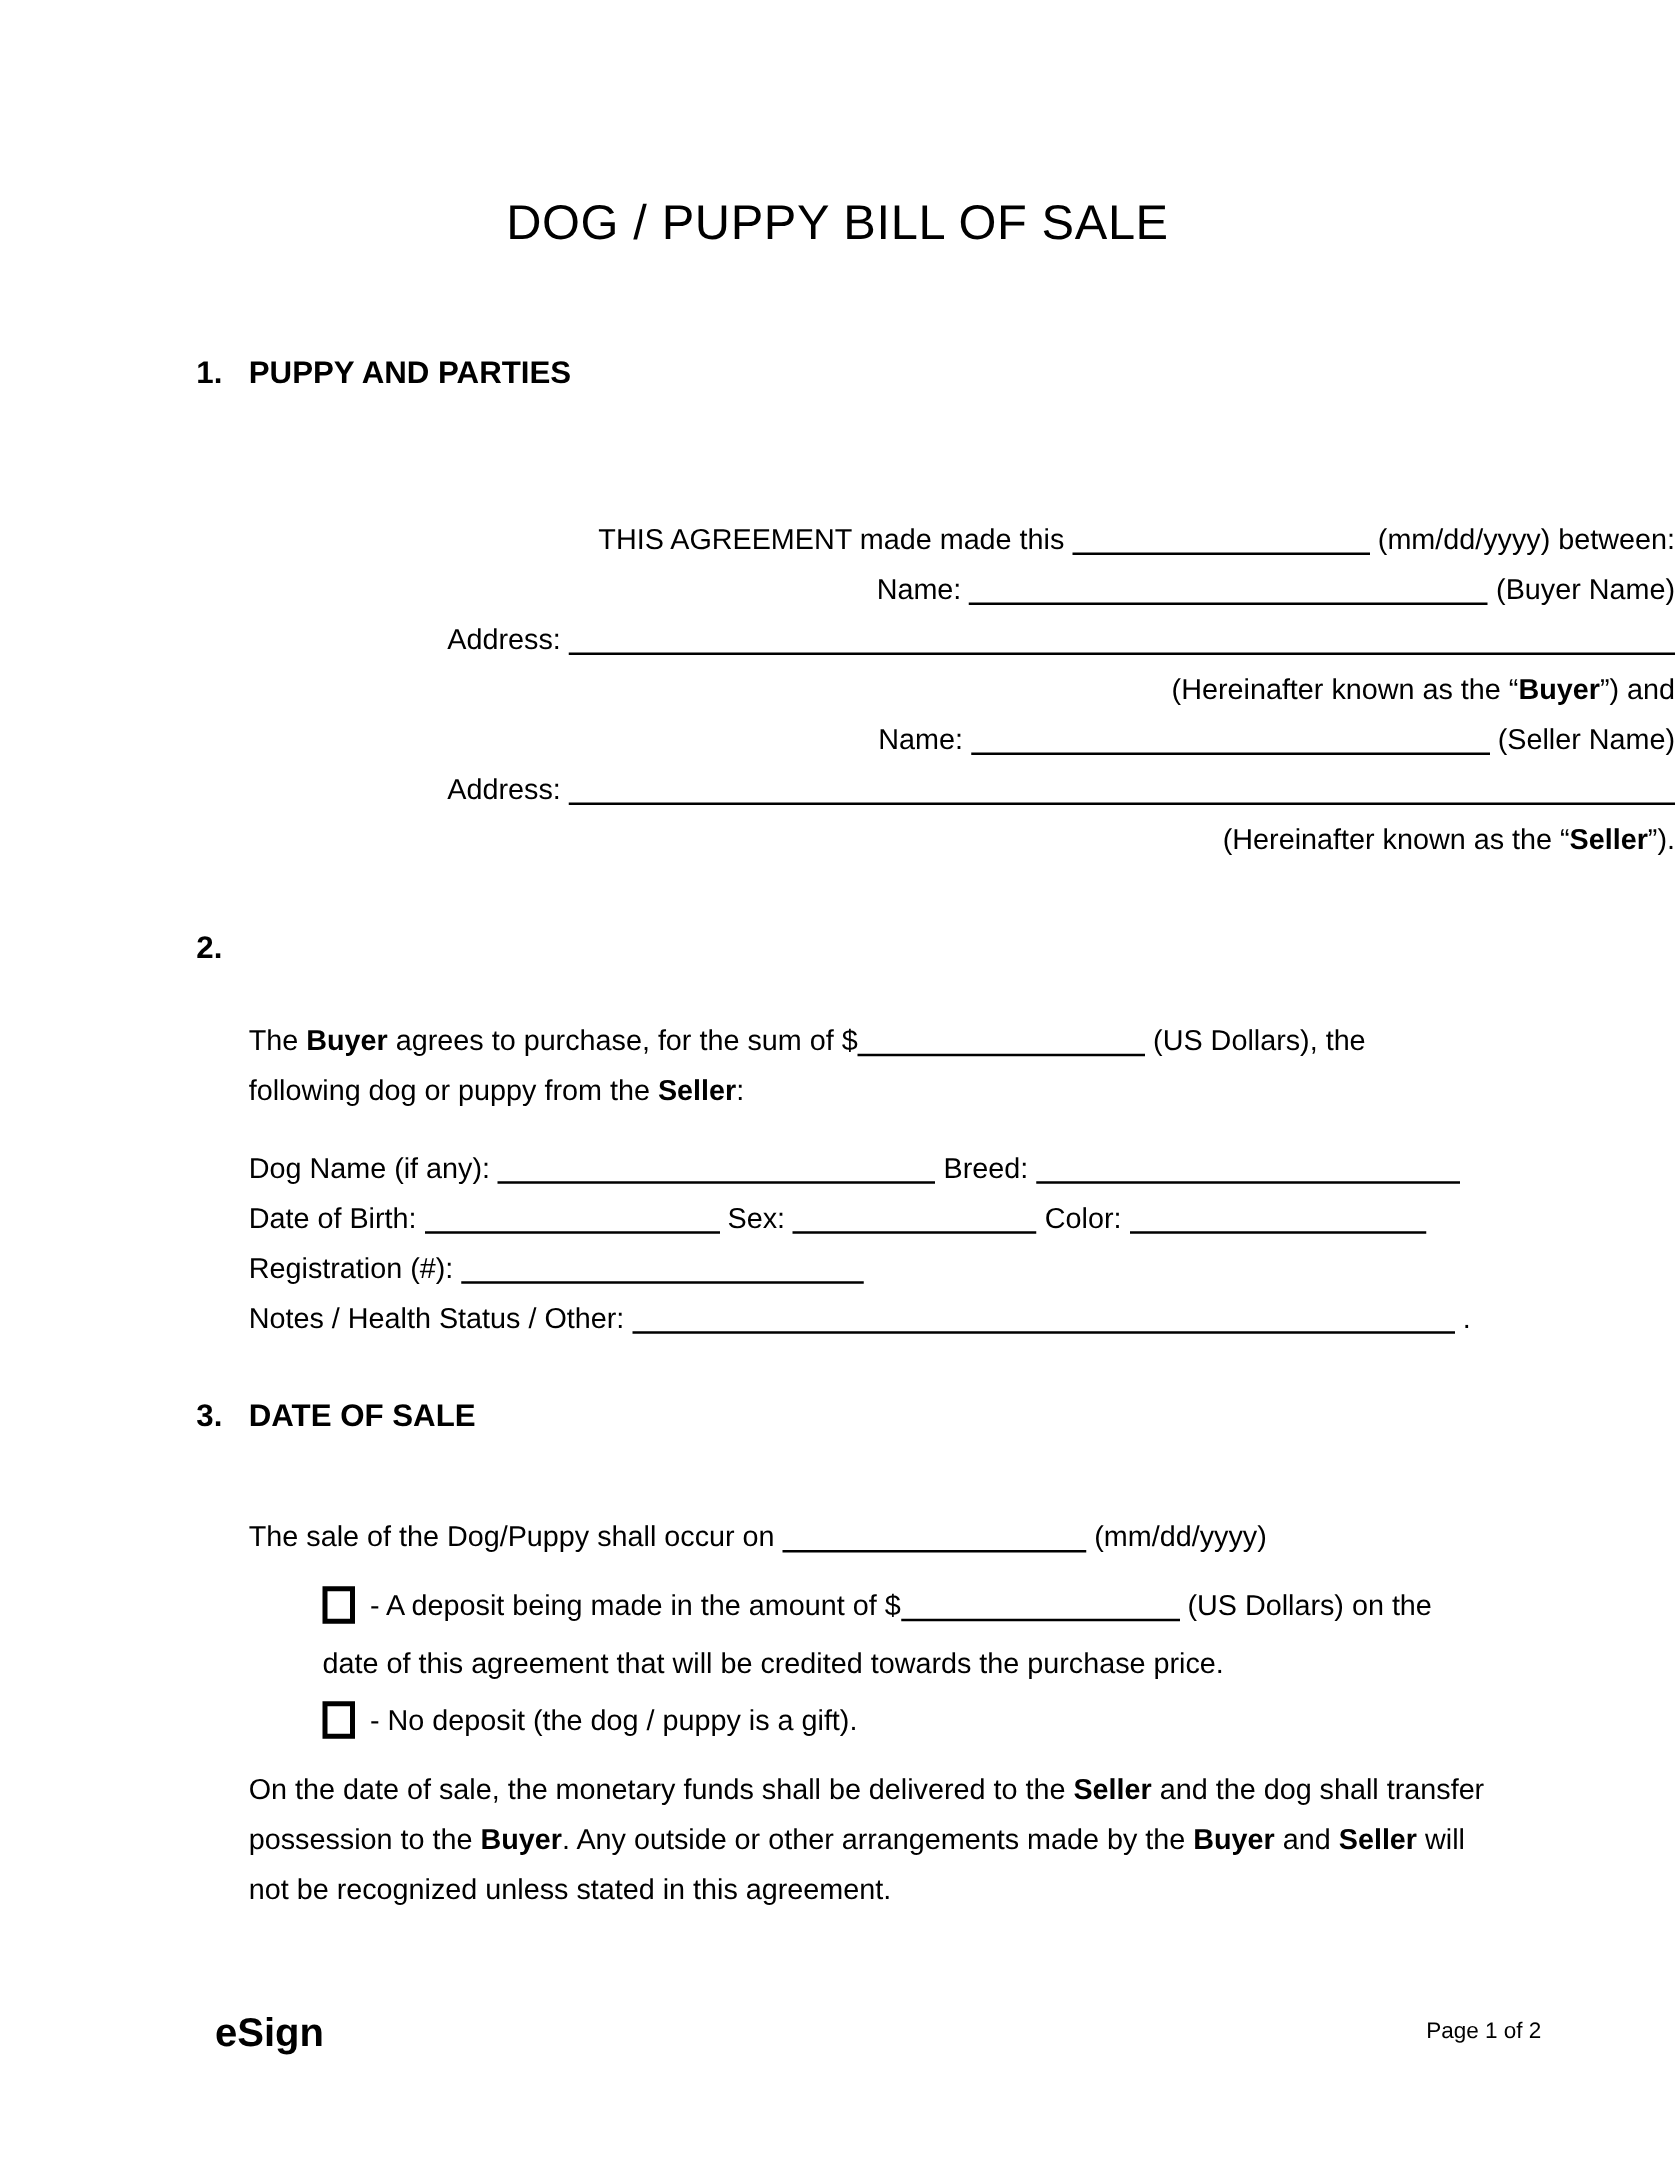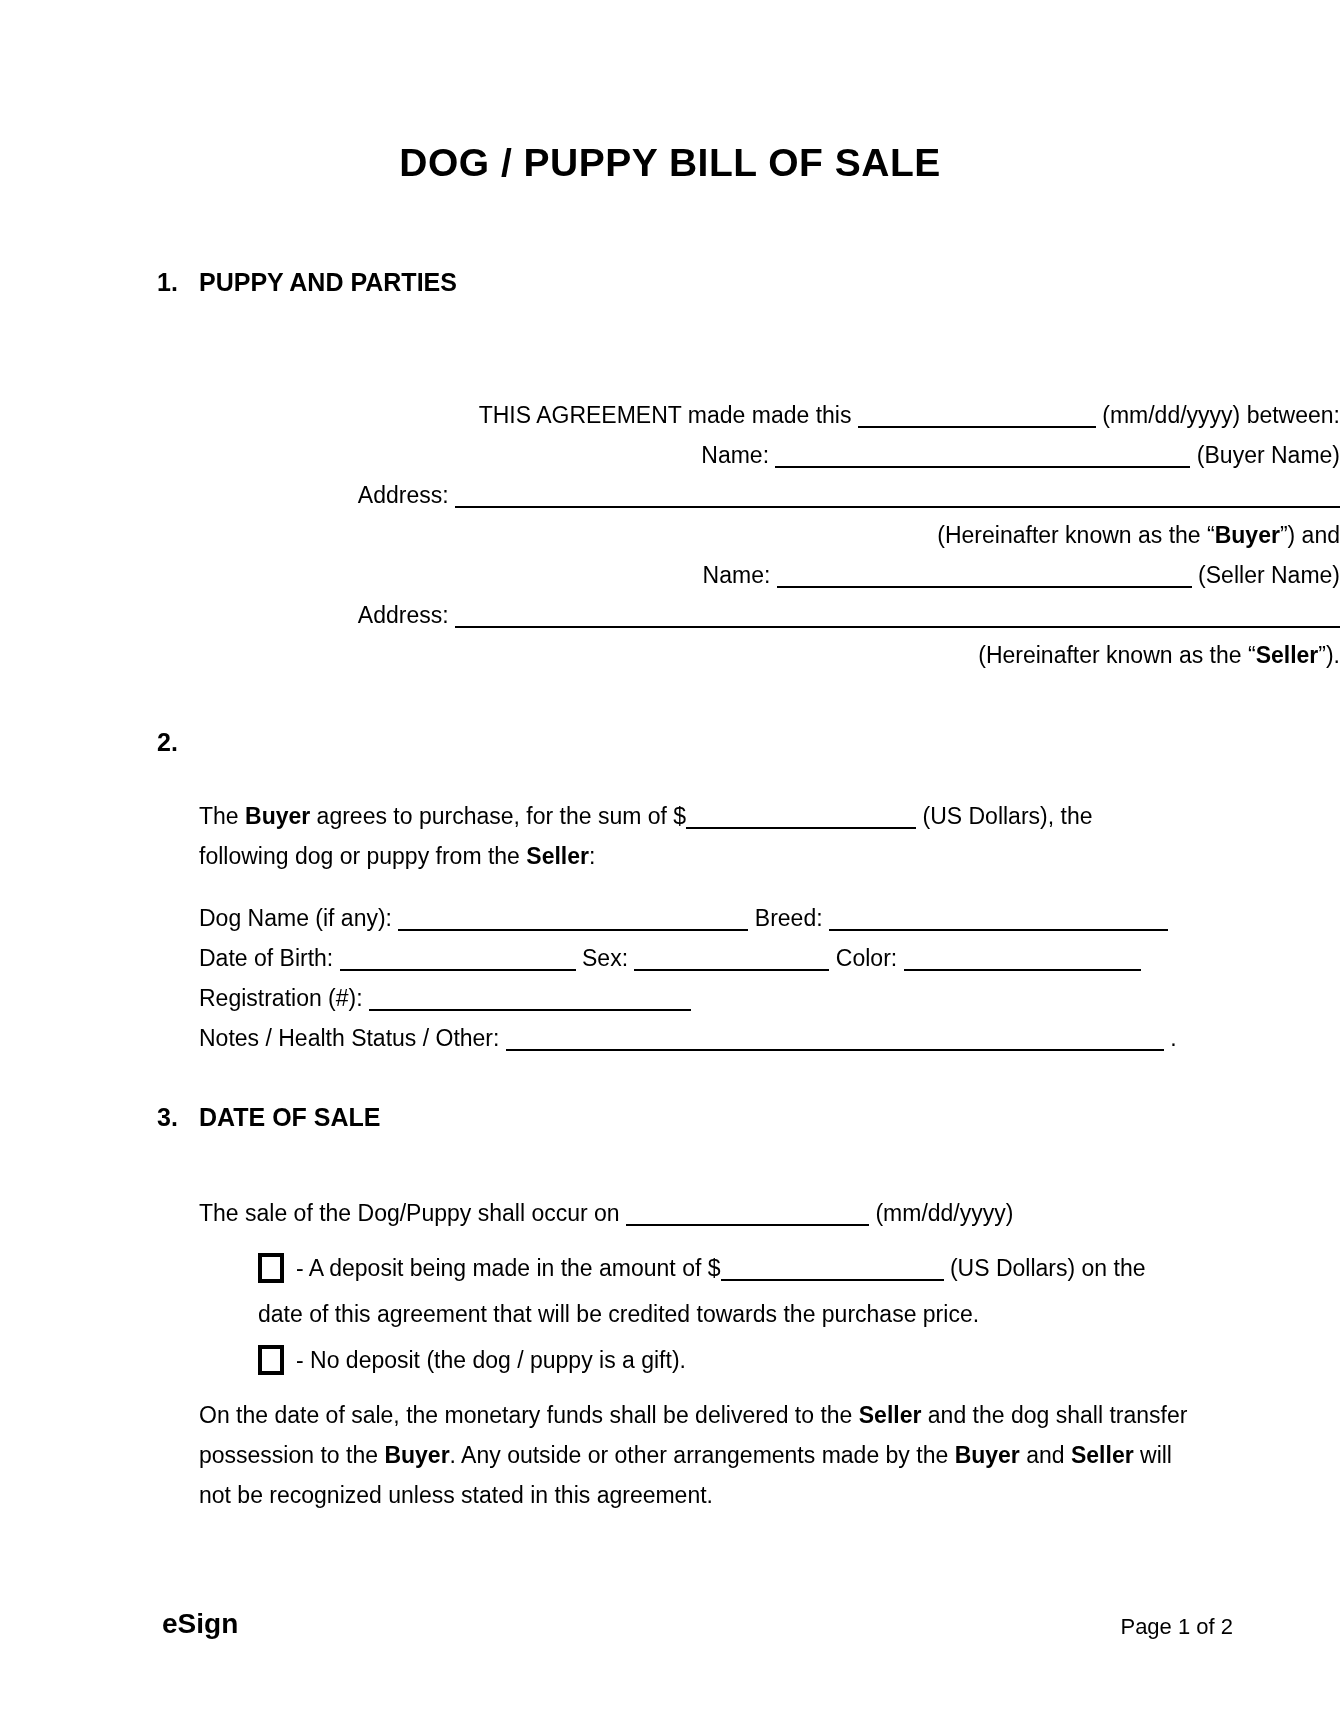--- a/index.html
+++ b/index.html
@@ -3,22 +3,22 @@
 <meta charset="utf-8">
 <style>
   html,body{margin:0;padding:0;background:#888;}
   .page{
     width:1340px;height:1736px;position:relative;margin:0 auto;
     background:#ffffff;color:#000;
     font-family:"Liberation Sans",sans-serif;font-size:23px;
     overflow:hidden;
   }
   .doc-title{
-    margin:0;padding-top:142px;text-align:center;
-    font-size:39px;font-weight:700;line-height:42px;letter-spacing:0.5px;
+    margin:16px;padding-top:142px;text-align:center;
+    font-size:39px;font-weight:400;line-height:42px;letter-spacing:0.5px;
   }
   .sec-head{display:flex;margin-left:157px;font-weight:700;font-size:25px;line-height:28px;}
   .sec-num{width:42px;flex:none;}
   .body{margin-left:199px;}
   .line{height:40px;line-height:40px;white-space:nowrap;}
   .gap-before{margin-top:22px;}
   .cb-line{height:46px;line-height:46px;padding-left:20px;}
   .indented{margin-left:39px;}
   .paragraph{max-width:993px;line-height:40px;white-space:normal;margin-top:12px;}
   .cb-block{margin-top:12px;}
@@ -28,22 +28,22 @@
     background:#fff;vertical-align:-7px;margin-right:12px;
   }
   .bold{font-weight:700;}
   
   [data-name="section-date-and-parties"]{margin-top:84px;}
   [data-name="section-date-and-parties"] .body{margin-top:99px;text-align:right;}
   [data-name="section-purchase-price"]{margin-top:53px;}
   [data-name="section-purchase-price"] .body{margin-top:40px;}
   [data-name="section-date-of-sale"]{margin-top:45px;}
   [data-name="section-date-of-sale"] .body{margin-top:62px;}
-  .footer-brand{position:absolute;left:162px;top:1608px;font-size:28px;font-weight:700;}
-  .footer-page{position:absolute;right:107px;top:1614px;font-size:22px;}
+  .footer-brand{position:absolute;left:172px;top:1608px;font-size:32px;font-weight:700;}
+  .footer-page{position:absolute;right:107px;top:1614px;font-size:18px;}
 </style>
 </head>
 <body>
 
 <div class="page" data-name="document-page">
   <h1 class="doc-title" data-name="document-title">DOG / PUPPY BILL OF SALE</h1>
 
   <div id="sections" data-name="sections-container">
       <div data-name="section-date-and-parties">
         <div class="sec-head" data-name="section-heading">

